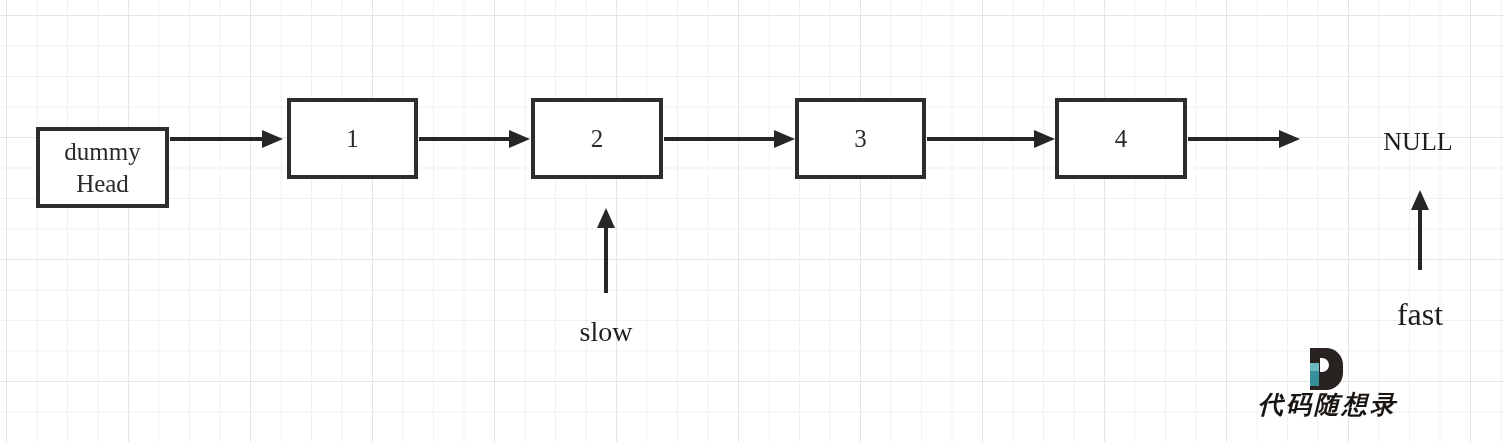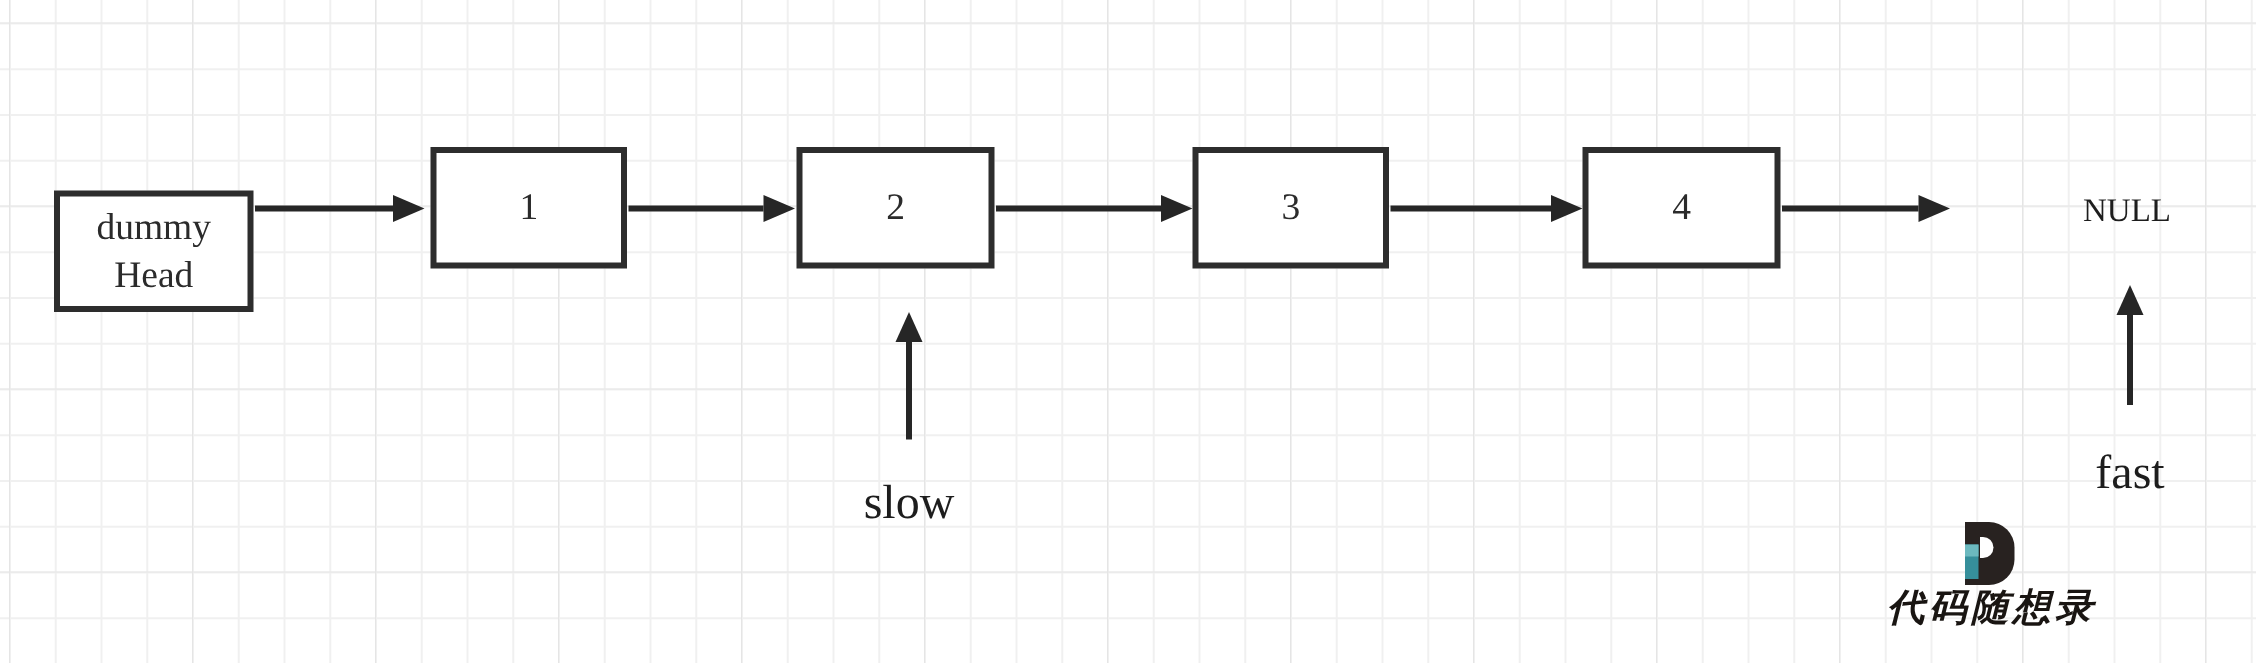--- a/index.html
+++ b/index.html
@@ -40,21 +40,21 @@
     align-items: center;
     justify-content: center;
     text-align: center;
     font-size: 25px;
     line-height: 1.25;
     color: #2b2b2b;
     white-space: pre-line;
   }
   .terminal {
     position: absolute;
-    font-size: 22px;
+    font-size: 26px;
     color: #1d1d1d;
     text-align: center;
   }
   
   .harrow {
     position: absolute;
     height: 4px;
     background: #262626;
   }
   .harrow::after {
@@ -85,21 +85,21 @@
     height: 0;
     border-bottom: 20px solid #262626;
     border-left: 9px solid transparent;
     border-right: 9px solid transparent;
   }
   .pointer-label {
     position: absolute;
     color: #1d1d1d;
     text-align: center;
   }
-  .pointer-label.slow { font-size: 32px; }
+  .pointer-label.slow { font-size: 28px; }
   .pointer-label.fast { font-size: 32px; }
   
   .logo-d {
     position: absolute;
     left: 1310px;
     top: 348px;
     width: 33px;
     height: 42px;
     background: #282220;
     border-radius: 0 17px 17px 0;

